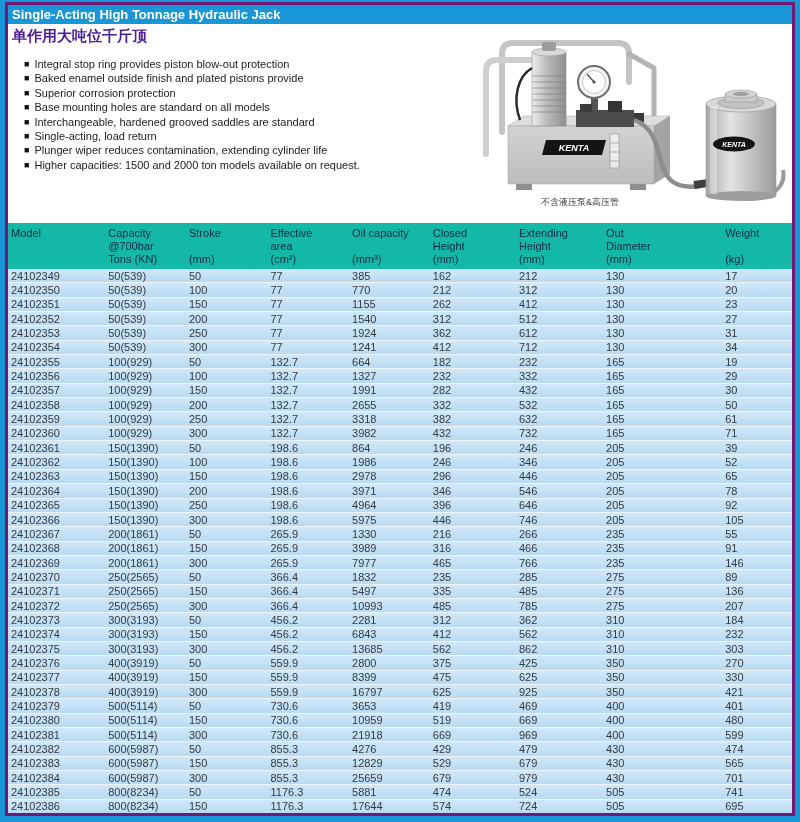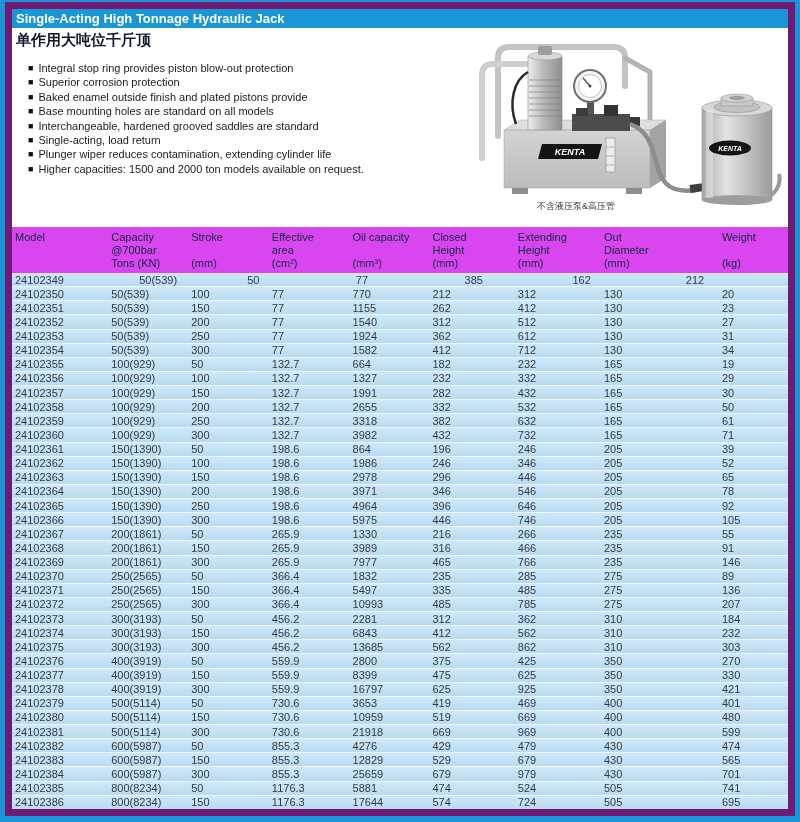--- a/index.html
+++ b/index.html
@@ -2,61 +2,61 @@
 <html><head>
 <meta charset="utf-8">
 <style>
   html,body { margin:0; padding:0; background:#e8e8e8; }
   .page {
     width:800px; height:822px; box-sizing:border-box;
     background:#1896d6; padding:2px 5px 6px 5px;
     font-family:"Liberation Sans","DejaVu Sans",sans-serif;
   }
   .inner {
-    height:100%; box-sizing:border-box; border:7px solid #701a75;
+    height:100%; box-sizing:border-box; border:3px solid #701a75;
     display:flex; flex-direction:column; background:#fff; overflow:hidden;
   }
   .titlebar {
     flex:0 0 19px; background:#1896d6; color:#ffffff;
     font-size:13px; font-weight:bold; line-height:19px; padding-left:4px;
   }
   .info { flex:0 0 199px; position:relative; background:#fff; padding:2px 0 0 4px; box-sizing:border-box; }
-  .subtitle { font-size:15px; font-weight:bold; color:#0f172a; margin:1px 0 4px 0; }
+  .subtitle { font-size:15px; font-weight:bold; color:#4c1d95; margin:1px 0 4px 0; }
   .features { list-style:none; margin:12px; padding:0; font-size:11px; color:#1c1c1c; }
   .features li { line-height:13.4px; white-space:nowrap; }
   .blt { display:inline-block; font-size:9px; margin-right:5px; color:#111; transform:translateY(-1px); }
   .photo { position:absolute; top:0; right:2px; }
 
   .grid { display:grid; grid-template-columns:12.4% 10.3% 10.4% 10.4% 10.3% 11.0% 11.1% 15.2% 8.9%; }
-  .thead { flex:0 0 46px; background:#d946ef; padding-top:4px; box-sizing:border-box; }
+  .thead { flex:0 0 46px; background:#14b8a6; padding-top:4px; box-sizing:border-box; }
   .hcell { padding-left:3px; }
   .hline { height:13px; font-size:11px; color:#0f2a42; line-height:13px; white-space:nowrap; }
   .tbody { flex:1 1 auto; display:flex; flex-direction:column; background:#fff; min-height:0; }
   .trow {
     flex:1 1 0; align-items:center; font-size:11px; color:#333a40;
     background:linear-gradient(180deg,#d0e8f9 0%,#b9daf1 100%);
     border-top:1px solid #eef6fd; min-height:0;
   }
-  .trow:first-child { border-top:none;gap:28px; }
+  .trow:first-child { border-top:none; }
   .tcell { padding-left:3px; white-space:nowrap; }
 </style>
 </head>
 <body>
 
 <div class="page">
   <div class="inner">
 
     <div class="titlebar">Single-Acting High Tonnage Hydraulic Jack</div>
 
     <div class="info">
       <div class="subtitle">单作用大吨位千斤顶</div>
       <ul class="features" id="features">
           <li><span class="blt">■</span><span>Integral stop ring provides piston blow-out protection</span></li>
+          <li><span class="blt">■</span><span>Baked enamel outside finish and plated pistons provide</span></li>
           <li><span class="blt">■</span><span>Superior corrosion protection</span></li>
-          <li><span class="blt">■</span><span>Baked enamel outside finish and plated pistons provide</span></li>
           <li><span class="blt">■</span><span>Base mounting holes are standard on all models</span></li>
           <li><span class="blt">■</span><span>Interchangeable, hardened grooved saddles are standard</span></li>
           <li><span class="blt">■</span><span>Single-acting, load return</span></li>
           <li><span class="blt">■</span><span>Plunger wiper reduces contamination, extending cylinder life</span></li>
           <li><span class="blt">■</span><span>Higher capacities: 1500 and 2000 ton models available on request.</span></li>
         </ul>
 
       <svg class="photo" width="332" height="192" viewBox="0 0 332 192">
         <defs>
           <linearGradient id="mg" x1="0" y1="0" x2="1" y2="0">
@@ -251,21 +251,21 @@
           <div class="tcell">362</div>
           <div class="tcell">612</div>
           <div class="tcell">130</div>
           <div class="tcell">31</div>
         </div>
         <div class="trow grid">
           <div class="tcell">24102354</div>
           <div class="tcell">50(539)</div>
           <div class="tcell">300</div>
           <div class="tcell">77</div>
-          <div class="tcell">1582</div>
+          <div class="tcell">1241</div>
           <div class="tcell">412</div>
           <div class="tcell">712</div>
           <div class="tcell">130</div>
           <div class="tcell">34</div>
         </div>
         <div class="trow grid">
           <div class="tcell">24102355</div>
           <div class="tcell">100(929)</div>
           <div class="tcell">50</div>
           <div class="tcell">132.7</div>

